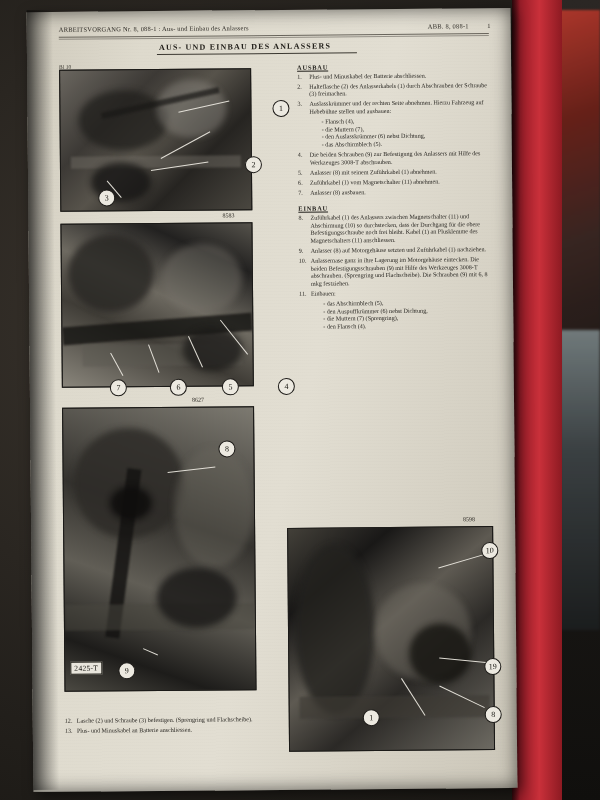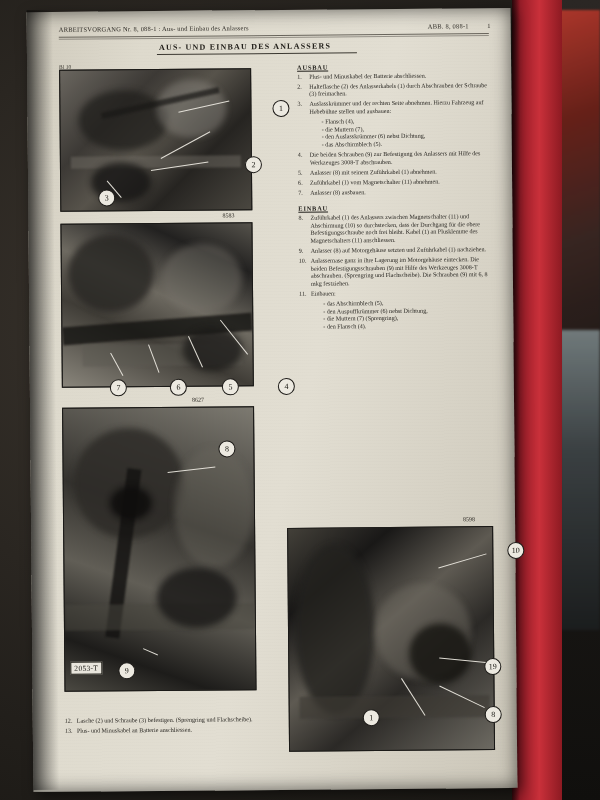--- a/index.html
+++ b/index.html
@@ -158,37 +158,37 @@
       <div class="tex-c ph-inner"></div>
       <div class="blob" style="left:10px;top:20px;width:110px;height:110px;background:#2e2c28;opacity:.85;"></div>
       <div class="blob" style="left:110px;top:40px;width:80px;height:120px;background:#6c6960;opacity:.4;"></div>
       <div class="streak" style="left:52px;top:60px;width:14px;height:170px;background:#141312;opacity:.85;transform:rotate(8deg);"></div>
       <div class="blob" style="left:46px;top:78px;width:42px;height:34px;background:#0f0e0d;opacity:.9;"></div>
       <div class="streak" style="left:0px;top:196px;width:190px;height:26px;background:#4a4840;opacity:.5;"></div>
       <div class="blob" style="left:92px;top:160px;width:80px;height:60px;background:#191817;opacity:.8;"></div>
       <div class="lead" style="left:104px;top:64px;width:48px;transform:rotate(-6deg);"></div>
       <div class="lead" style="left:78px;top:240px;width:16px;transform:rotate(24deg);"></div>
     </div>
-    <div class="tool-tag" style="left:26px;top:644px;">2053-T</div>
+    <div class="tool-tag" style="left:26px;top:644px;">2425-T</div>
     <div class="num" style="left:74px;top:645px;">9</div>
     <div class="num" style="left:176px;top:424px;">8</div>
 
     <div class="photo" style="left:244px;top:512px;width:204px;height:222px;">
       <div class="tex-d ph-inner"></div>
       <div class="blob" style="left:6px;top:16px;width:80px;height:170px;background:#23221f;opacity:.8;"></div>
       <div class="blob" style="left:86px;top:56px;width:96px;height:96px;background:#6f6b62;opacity:.45;"></div>
       <div class="blob" style="left:120px;top:96px;width:62px;height:60px;background:#14130f;opacity:.8;"></div>
       <div class="streak" style="left:10px;top:168px;width:190px;height:22px;background:#3e3b35;opacity:.6;"></div>
       <div class="lead" style="left:150px;top:40px;width:50px;transform:rotate(-16deg);"></div>
       <div class="lead" style="left:150px;top:130px;width:52px;transform:rotate(6deg);"></div>
       <div class="lead" style="left:112px;top:150px;width:44px;transform:rotate(58deg);"></div>
       <div class="lead" style="left:150px;top:158px;width:50px;transform:rotate(26deg);"></div>
     </div>
     <div class="cap" style="left:420px;top:502px;">8598</div>
-    <div class="num" style="left:464px;top:528px;">10</div>
+    <div class="num" style="left:438px;top:528px;">10</div>
     <div class="num" style="left:440px;top:644px;">19</div>
     <div class="num" style="left:440px;top:692px;">8</div>
     <div class="num" style="left:318px;top:694px;">1</div>
 
     <div class="txt">
       <div class="sect">AUSBAU</div>
 
       <div class="item">
           <div class="n">1.</div>
           <div class="b">Plus- und Minuskabel der Batterie abschliessen.</div>

